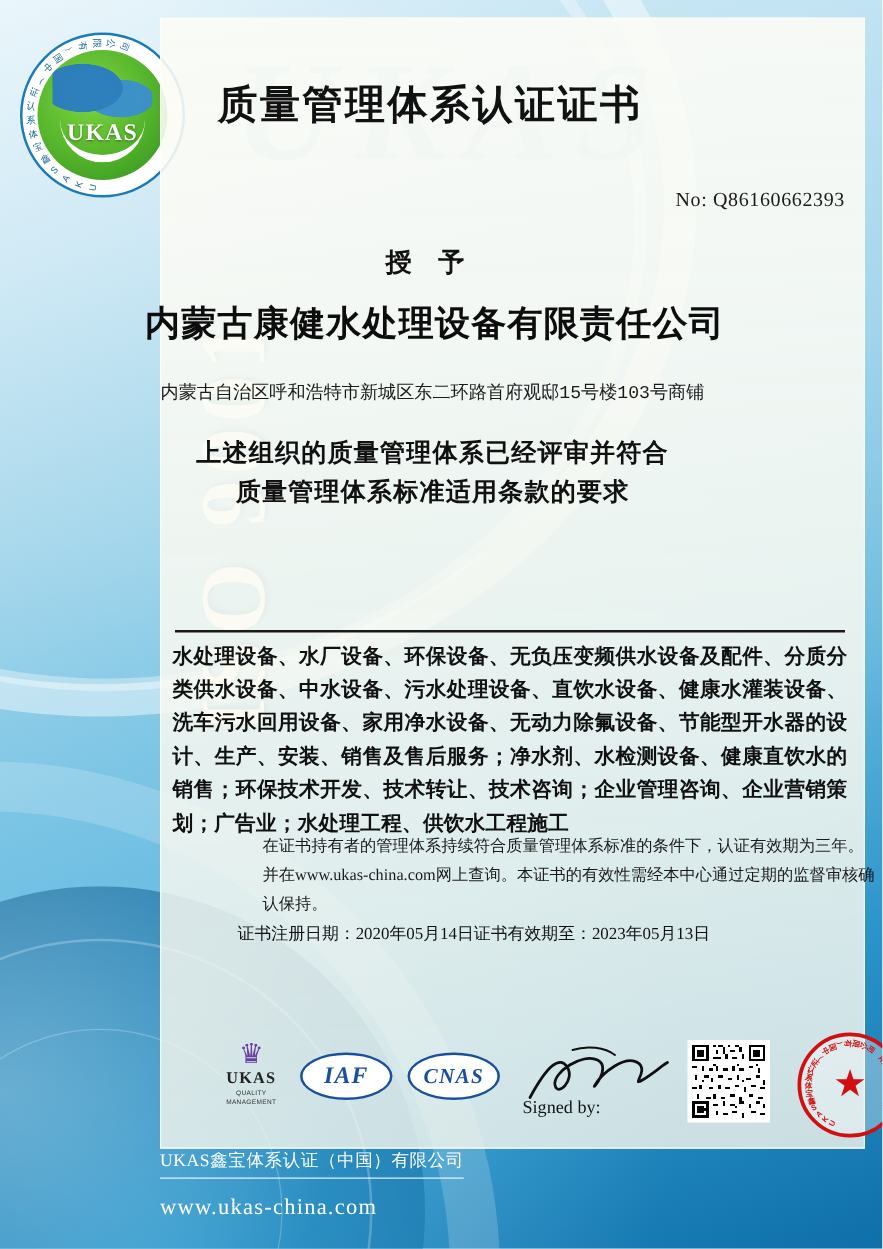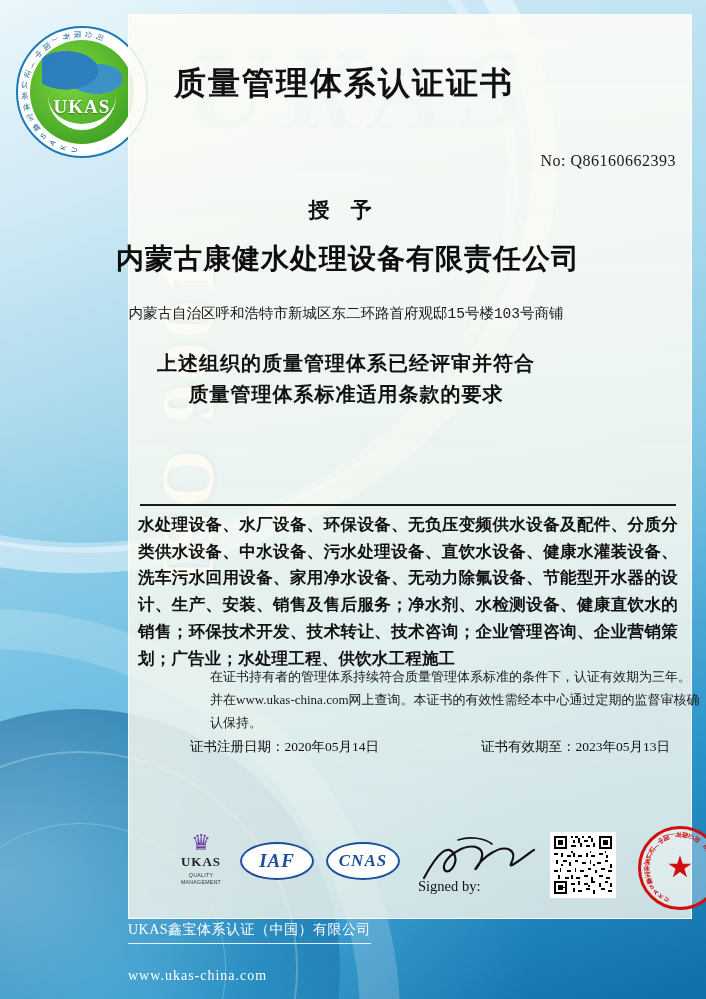--- a/index.html
+++ b/index.html
@@ -230,21 +230,21 @@
   .note {
     position: absolute; left: 172px; width: 500px; top: 666px;
     font-family: "Liberation Serif", serif;
     font-size: 13px;
     line-height: 1.75;
     color: #1a1a1a;
     margin-left: 38px;
   }
   .dates {
     position: absolute; left: 190px; width: 480px; top: 738px;
-    display: flex; justify-content: space-between;
+    display: flex; 
     font-family: "Liberation Serif", serif;
     font-size: 13.5px;
     color: #111;
   }
 
   
   .badges {
     position: absolute; left: 168px; top: 826px; width: 520px; height: 76px;
   }
   .badge-ukas-small {
@@ -317,23 +317,23 @@
   }
   .footer .org {
     font-family: "Liberation Serif", serif;
     font-size: 14px;
     letter-spacing: .5px;
     padding-bottom: 4px;
     display: inline-block;
     border-bottom: 1px solid rgba(255,255,255,.85);
   }
   .footer .site {
-    margin-top: 24px;
-    font-family: "Liberation Serif", serif;
-    font-size: 14px;
+    margin-top: 12px;
+    font-family: "Liberation Serif", serif;
+    font-size: 18px;
     letter-spacing: 1px;
   }
 </style>
 </head>
 <body>
 
 <div id="cert">
 
   <div class="swoosh sw1"></div>
   <div class="swoosh sw2"></div>

